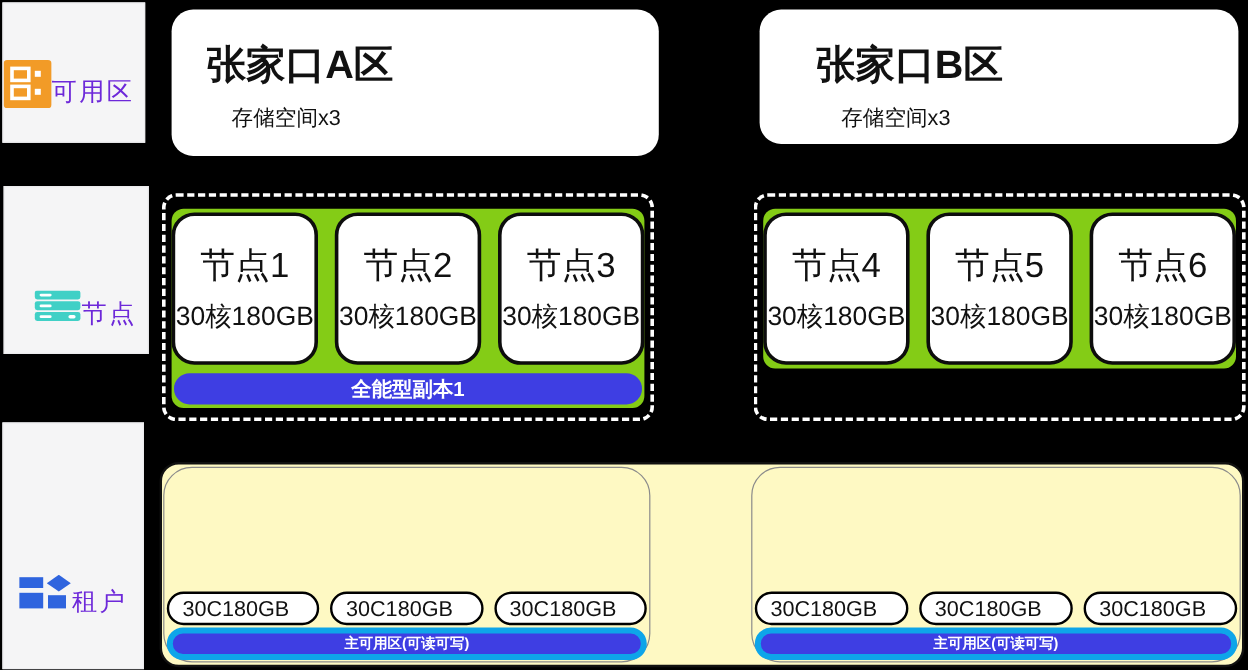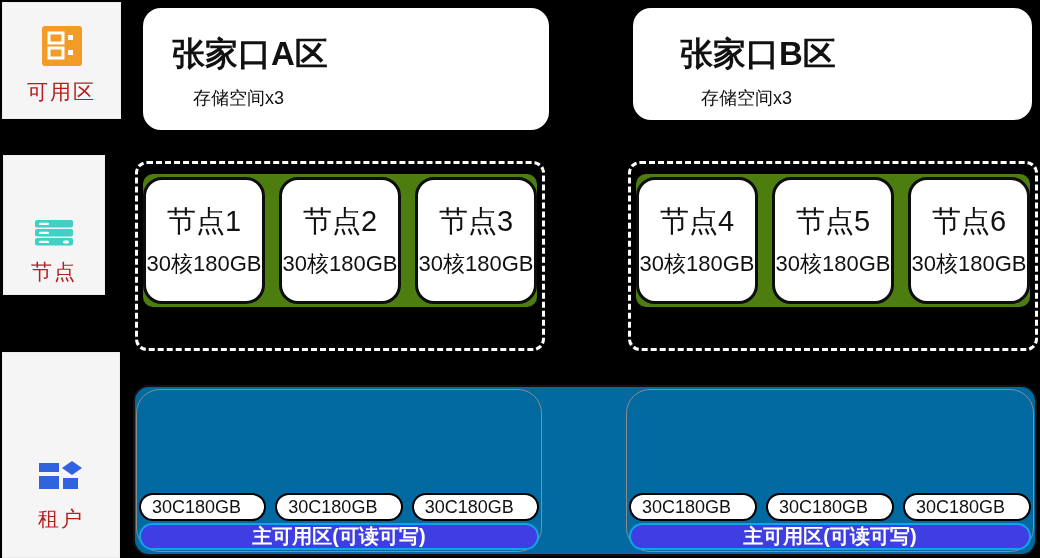--- a/index.html
+++ b/index.html
@@ -3,24 +3,24 @@
 <meta charset="utf-8">
 <style>
   html,body{margin:0;padding:0;background:#000;}
   #canvas{
     position:relative;width:1040px;height:558px;background:#000;overflow:hidden;
     font-family:"Liberation Sans","DejaVu Sans",sans-serif;color:#111;
   }
   
   .rail-card{
     position:absolute;background:#f5f5f6;border:1px solid #ececee;box-sizing:border-box;
-    display:flex;flex-direction:column;align-items:center;color:#b91c1c;
+    display:flex;flex-direction:row;align-items:center;color:#6d28d9;
   }
   #rail-az{left:2px;top:2px;width:119px;height:117px;padding-top:23px;}
-  #rail-node{left:3px;top:155px;width:102px;height:140px;padding-top:64px;}
+  #rail-node{left:3px;top:155px;width:121px;height:140px;padding-top:64px;padding-left:24px;}
   #rail-tenant{left:2px;top:352px;width:118px;height:206px;padding-top:84px;justify-content:center;}
   .rail-label{font-size:21px;margin-top:8px;letter-spacing:2px;}
   .rail-icon{display:block;}
   .az-icon{color:var(--az-orange,#F29B27);}
   .node-icon{color:var(--node-teal,#40D0C6);}
   .tenant-icon{color:var(--tenant-blue,#2F64DE);}
   
   .zone-box{
     position:absolute;background:#fff;border-radius:18px;box-sizing:border-box;
     padding:24px 0 0 29px;
@@ -29,54 +29,54 @@
   #zone-b{left:633px;top:8px;width:399px;height:112px;padding-left:47px;}
   .zone-title{font-size:33px;font-weight:600;}
   .zone-sub{font-size:18px;margin-top:9px;margin-left:21px;}
   
   .node-group{
     position:absolute;box-sizing:border-box;background:#000;
     border:3.5px dashed #fff;border-radius:12px;padding:10px 5px 7px;
   }
   #group-1{left:135px;top:161px;width:410px;height:190px;}
   #group-2{left:628px;top:161px;width:410px;height:190px;}
-  .nodes-fill{background:#4d7c0f;border-radius:10px;padding:3px 0;display:flex;flex-direction:column;}
+  .nodes-fill{background:#84cc16;border-radius:10px;padding:3px 0;display:flex;flex-direction:column;}
   .node-row{display:flex;justify-content:space-between;gap:12px;}
   .node-card{
     box-sizing:border-box;width:122px;height:127px;background:#fff;
     border:3px solid #0d0d0d;border-radius:19px;
     display:flex;flex-direction:column;align-items:center;justify-content:center;
   }
   .node-name{font-size:29px;font-weight:500;}
   .node-spec{font-size:22px;margin-top:7px;text-align:right;}
   .replica-pill{
     margin:7px 2px 0;background:var(--accent-blue,#3E3EE3);border-radius:13px;height:26px;
     display:flex;align-items:center;justify-content:center;color:#fff;font-size:17px;font-weight:700;
   }
   
   .tenant-band{
     position:absolute;left:133px;top:385px;width:904px;height:171px;box-sizing:border-box;
-    background:#0369a1;border:2px solid #111;border-radius:16px;
+    background:#fef9c3;border:2px solid #111;border-radius:16px;
   }
   .tenant-sub{
     position:absolute;top:2px;bottom:2px;width:406px;box-sizing:border-box;
     border:1.5px solid #8b8b8b;border-radius:24px;
     display:flex;flex-direction:column;justify-content:flex-end;padding:0 2px 1px;
   }
   #tenant-sub-1{left:1px;}
   #tenant-sub-2{left:491px;width:408px;}
   .spec-row{display:flex;gap:9px;margin-bottom:1px;}
   .spec-pill{
     flex:1;box-sizing:border-box;background:#fff;border:2.5px solid #000;border-radius:15px;
     height:28px;display:flex;align-items:center;padding-left:11px;font-size:18px;
   }
   .az-pill{
     margin-top:1px;box-sizing:border-box;background:var(--accent-blue,#3E3EE3);
-    border:2px solid #0ea5e9;border-radius:14px;height:27px;
-    display:flex;align-items:center;justify-content:center;color:#fff;font-weight:700;font-size:20px;
+    border:5px solid #0ea5e9;border-radius:14px;height:27px;
+    display:flex;align-items:center;justify-content:center;color:#fff;font-weight:700;font-size:12px;
   }
 </style>
 </head>
 <body>
 
 <div id="canvas" style="--accent-blue: #3E3EE3; --az-orange: #F29B27; --node-teal: #40D0C6; --tenant-blue: #2F64DE;">
 
   <div class="rail-card" id="rail-az">
     <span class="rail-icon az-icon">
       <svg width="40" height="40" viewBox="0 0 40 40">
@@ -135,20 +135,21 @@
         </div>
         <div class="node-card">
           <div class="node-name">节点2</div>
           <div class="node-spec">30核180GB</div>
         </div>
         <div class="node-card">
           <div class="node-name">节点3</div>
           <div class="node-spec">30核180GB</div>
         </div>
       </div>
+      <div class="replica-pill">全能型副本1</div>
     </div>
   </div>
 
   <div class="node-group" id="group-2">
     <div class="nodes-fill">
       <div class="node-row">
         <div class="node-card">
           <div class="node-name">节点4</div>
           <div class="node-spec">30核180GB</div>
         </div>

